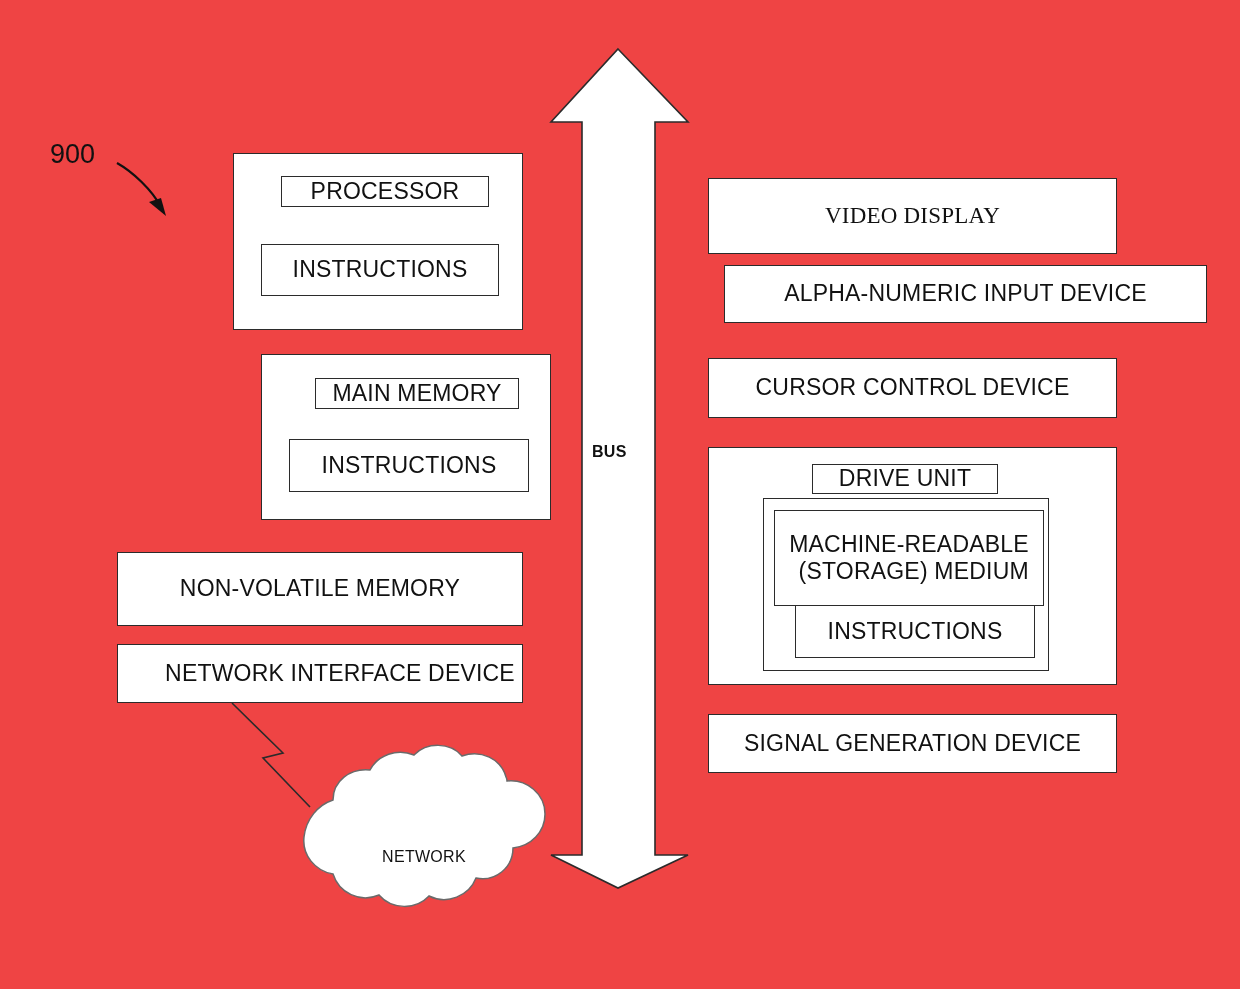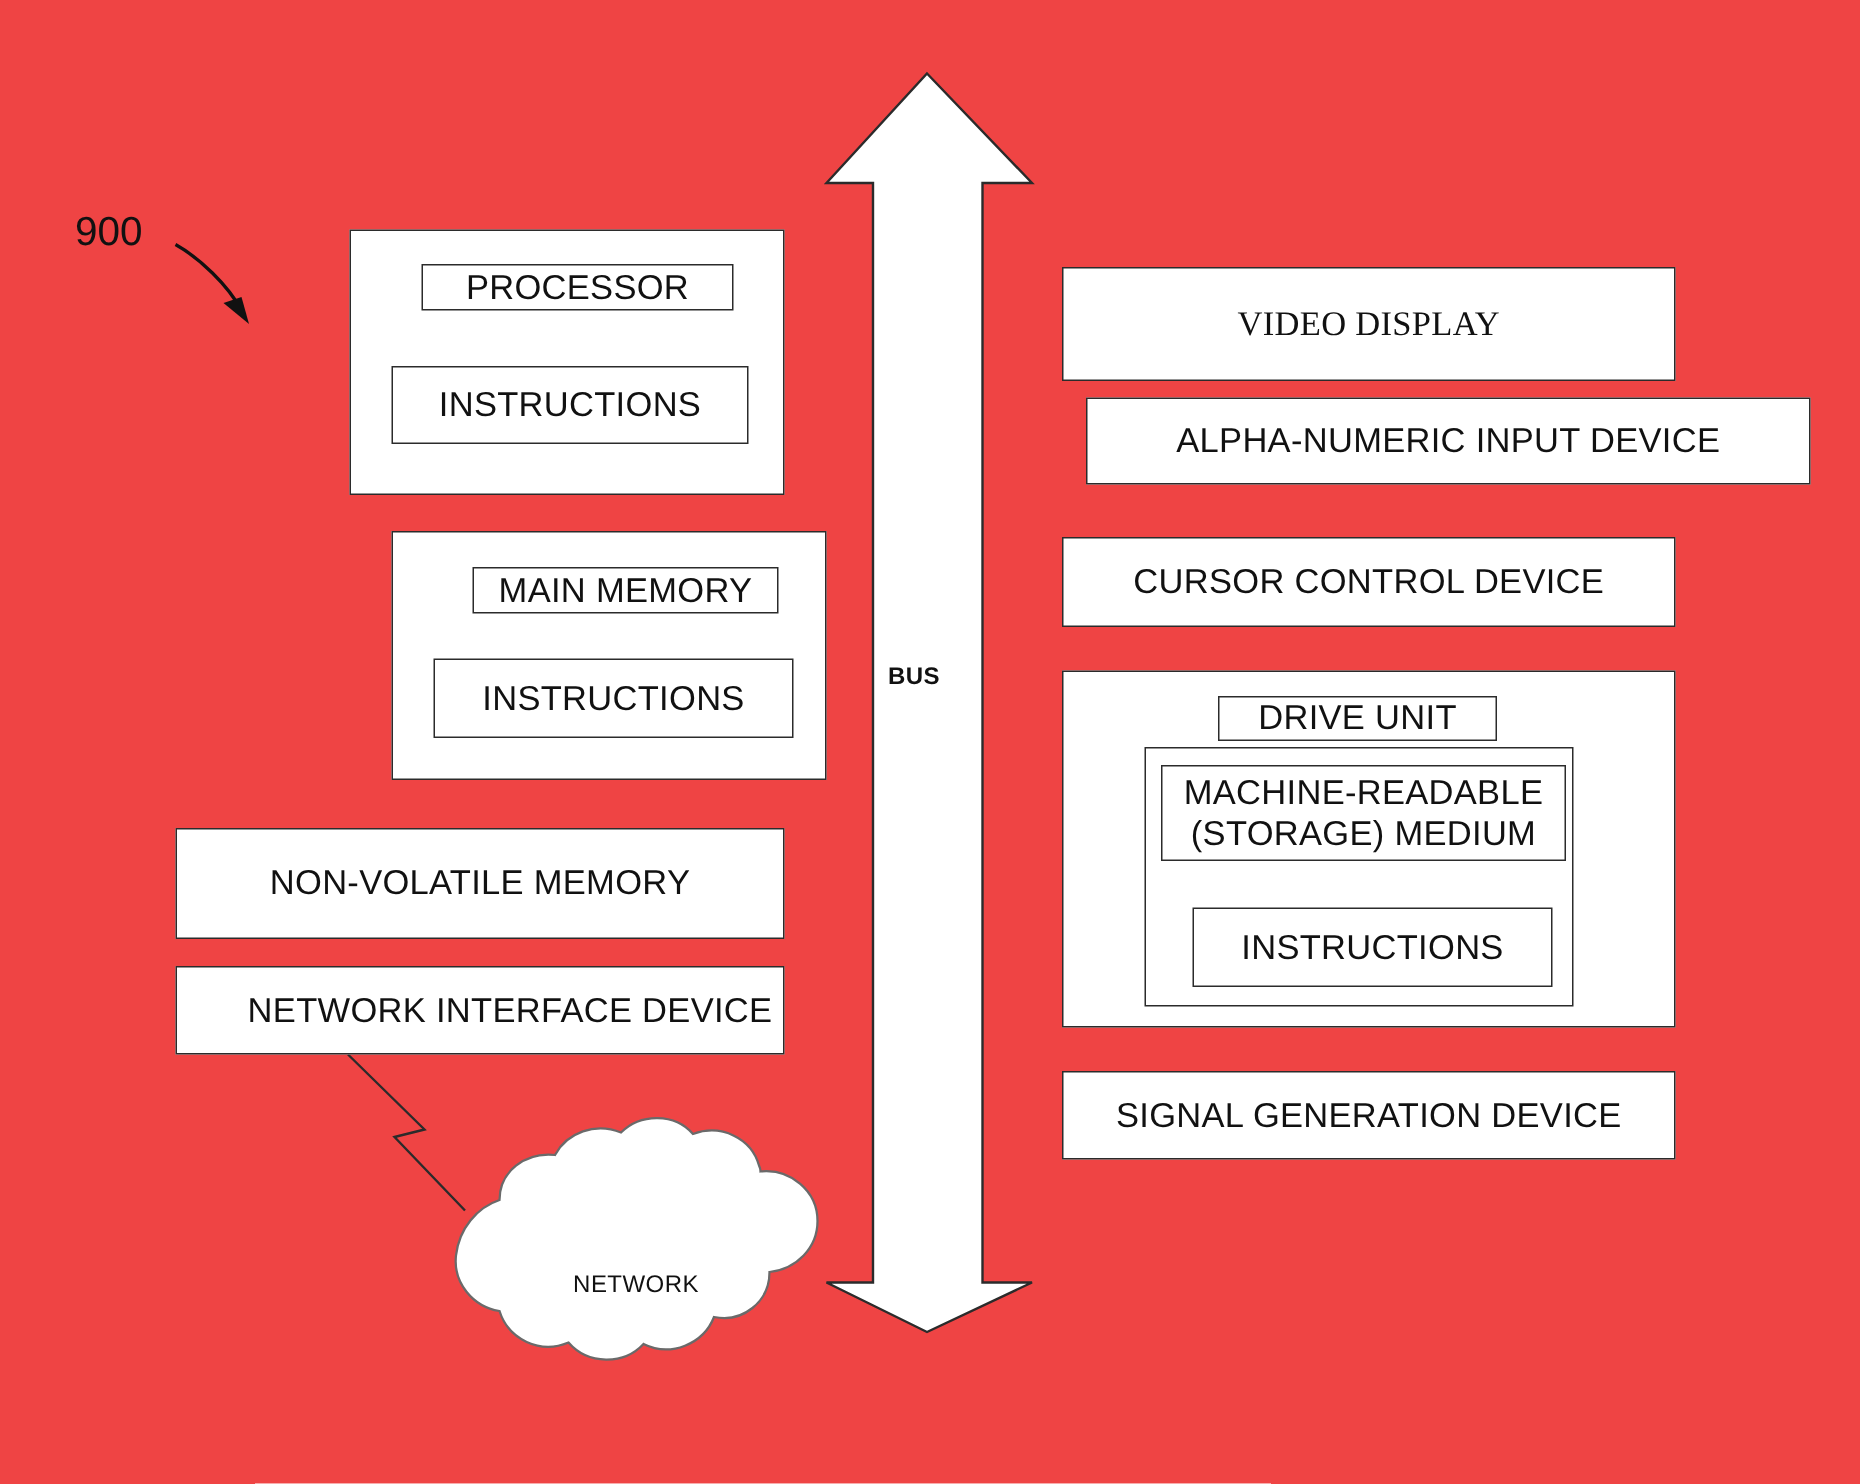--- a/index.html
+++ b/index.html
@@ -155,21 +155,21 @@
 
   <div class="box" style="left:708px; top:358px; width:409px; height:60px;">
     <span class="box-label">CURSOR CONTROL DEVICE</span>
   </div>
 
   <div class="box container-box" style="left:708px; top:447px; width:409px; height:238px;">
     <div class="box" style="left:103px; top:16px; width:186px; height:30px;">
       <span class="box-label">DRIVE UNIT</span>
     </div>
     <div class="box container-box" style="left:54px; top:50px; width:286px; height:173px;">
-      <div class="box" style="left:10px; top:11px; width:270px; height:64px;">
+      <div class="box" style="left:10px; top:11px; width:270px; height:96px;text-align:right;">
         <span class="box-label">MACHINE-READABLE
 (STORAGE) MEDIUM</span>
       </div>
       <div class="box" style="left:31px; top:106px; width:240px; height:53px;">
         <span class="box-label">INSTRUCTIONS</span>
       </div>
     </div>
   </div>
 
   <div class="box" style="left:708px; top:714px; width:409px; height:59px;">

